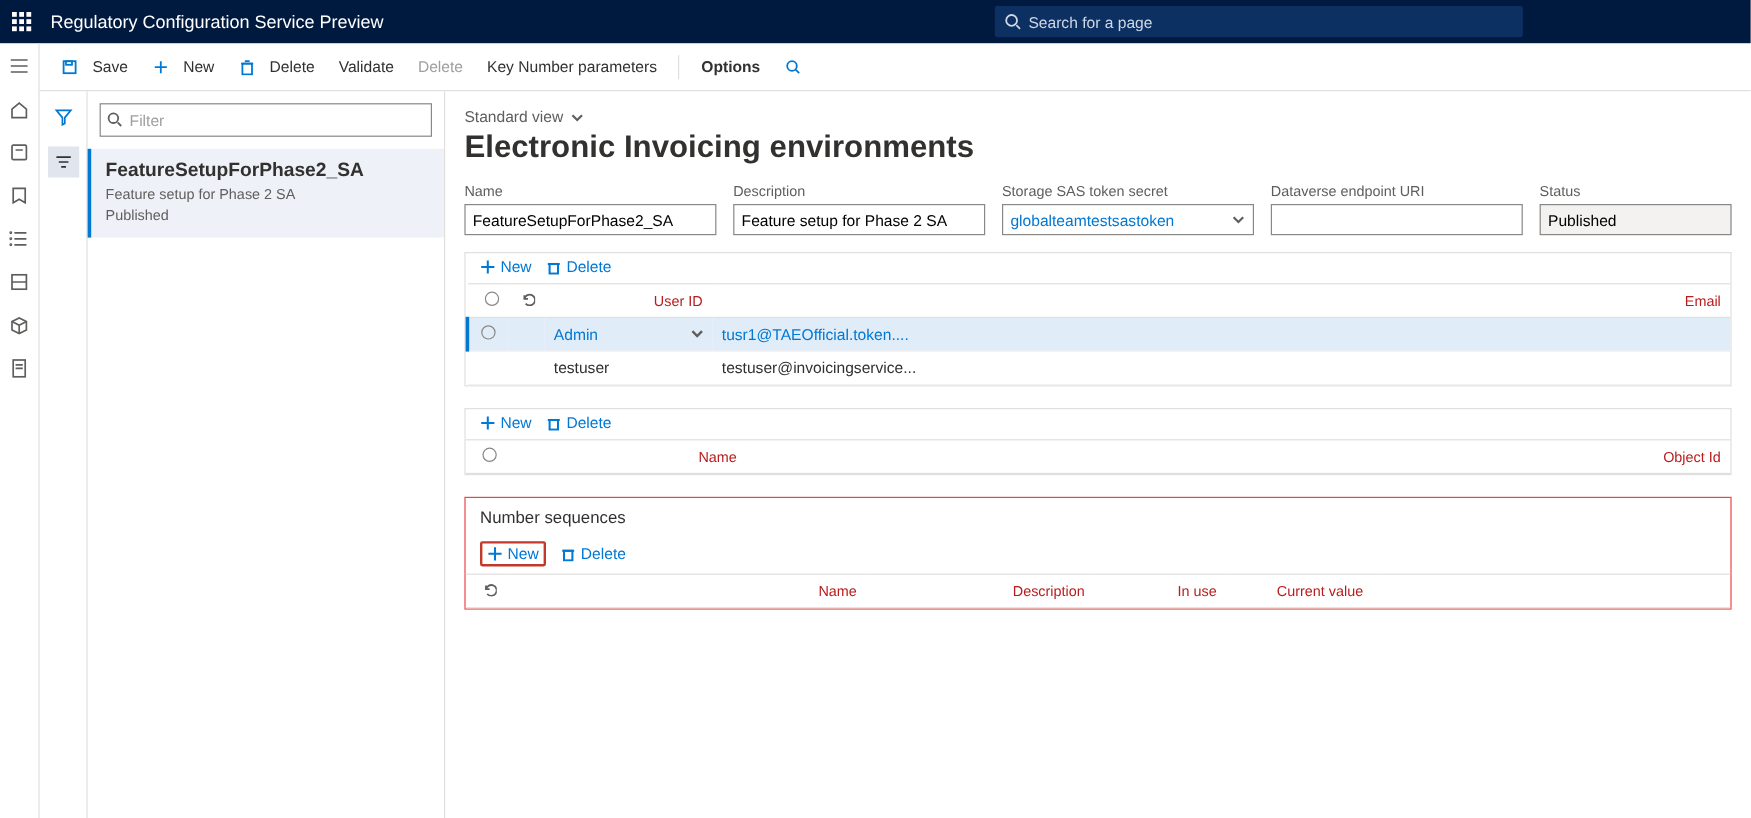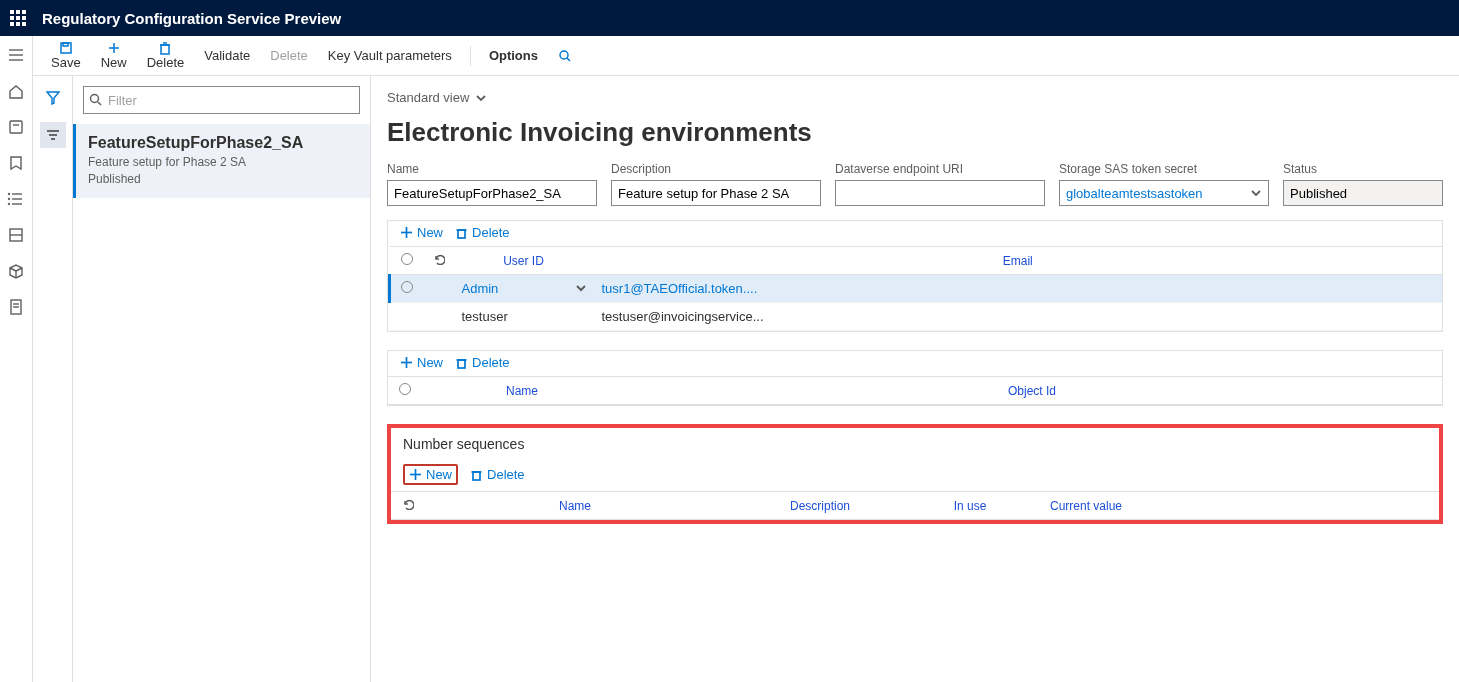--- a/index.html
+++ b/index.html
@@ -2,40 +2,40 @@
 <html><head>
 <meta charset="utf-8">
 <style>
 * { box-sizing: border-box; margin: 0; padding: 0; font-family: "Segoe UI", Arial, sans-serif; }
 body { background: #fff; font-size: 13px; color: #323130; overflow: hidden; }
 
 
 .topbar { background: #00193f; color: #fff; height: 36px; display: flex; align-items: center; padding: 0 10px; }
 .waffle { display: grid; grid-template-columns: repeat(3,4px); grid-template-rows: repeat(3,4px); gap: 2px; margin-right: 16px; cursor: pointer; }
 .waffle span { background: #fff; width: 4px; height: 4px; }
-.topbar-title { font-size: 15px; font-weight: 700; }
+.topbar-title { font-size: 15px; font-weight: 400; }
 .searchbox { margin-left: auto; margin-right: 180px; background: #0d3063; width: 440px; height: 26px; display: flex; align-items: center; padding: 0 8px; border-radius: 2px; }
 .searchbox svg { width: 14px; height: 14px; fill: none; stroke: #cdd7e6; stroke-width: 1.5; margin-right: 6px; }
 .searchbox input { background: transparent; border: none; outline: none; color: #cdd7e6; font-size: 13px; flex: 1; }
 .searchbox input::placeholder { color: #cdd7e6; }
 
 
 .shell { display: flex; height: calc(682px - 36px); }
 
 
 .rail { width: 44px; border-right: 1px solid #e1dfdd; display: flex; flex-direction: column; align-items: center; padding-top: 10px; gap: 18px; }
 .rail .ic { width: 18px; height: 18px; display: flex; align-items: center; justify-content: center; cursor: pointer; color: #605e5c; }
 .rail .ic svg { width: 18px; height: 18px; fill: none; stroke: currentColor; stroke-width: 1.4; }
 
 
 .main { flex: 1; display: flex; flex-direction: column; }
 
 
 .cmdbar { height: 40px; border-bottom: 1px solid #e1dfdd; display: flex; align-items: center; padding: 0 10px; gap: 4px; }
-.cmd { display: flex; align-items: center; gap: 0; padding: 4px 8px; cursor: pointer; color: #323130; flex-direction: column; }
+.cmd { display: flex; align-items: center; gap: 12px; padding: 4px 8px; cursor: pointer; color: #323130; }
 .cmd.disabled { color: #a19f9d; cursor: default; }
 .cmd svg { width: 14px; height: 14px; fill: none; stroke: currentColor; stroke-width: 1.5; }
 .cmd.plus svg { stroke: #0078d4; }
 .cmd .thin { color: #0078d4; }
 .cmdbar .sep { width: 1px; height: 20px; background: #e1dfdd; margin: 0 6px; }
 
 
 .bodysplit { flex: 1; display: flex; overflow: hidden; }
 
 
@@ -51,44 +51,44 @@
 .filterinput svg { position: absolute; left: 6px; top: 7px; width: 13px; height: 13px; fill: none; stroke: #605e5c; stroke-width: 1.5; }
 .filterinput input { width: 100%; height: 28px; border: 1px solid #8a8886; padding-left: 24px; font-size: 13px; outline: none; }
 .filterinput input::placeholder { color: #a19f9d; }
 
 .card { border-left: 3px solid #0078d4; background: #eef2f8; padding: 10px 12px; margin: 0 0 0 0; cursor: pointer; }
 .card .ct { font-size: 16px; font-weight: 600; margin-bottom: 2px; }
 .card .cs { font-size: 12px; color: #605e5c; line-height: 1.4; }
 
 
 .detail { flex: 1; overflow-y: auto; padding: 14px 16px; }
-.viewsel { font-size: 13px; color: #605e5c; display: flex; align-items: center; gap: 6px; cursor: pointer; margin-bottom: 12px; }
+.viewsel { font-size: 13px; color: #605e5c; display: flex; align-items: center; gap: 6px; cursor: pointer; margin-bottom: 2px; }
 .viewsel svg { width: 12px; height: 12px; fill: none; stroke: currentColor; stroke-width: 1.8; }
 .pagetitle { font-size: 26px; font-weight: 600; margin-bottom: 14px; }
 
 .fieldrow { display: flex; gap: 14px; margin-bottom: 14px; }
 .field { display: flex; flex-direction: column; }
 .field label { font-size: 12px; color: #605e5c; margin-bottom: 4px; }
 .field input, .field .sel { height: 26px; border: 1px solid #8a8886; padding: 0 6px; font-size: 13px; background: #fff; }
 .field input[readonly].grey { background: #f3f2f1; }
 .field .sel { display: flex; align-items: center; justify-content: space-between; color: #0078d4; cursor: pointer; }
 .field .sel svg { width: 12px; height: 12px; fill: none; stroke: #605e5c; stroke-width: 1.8; }
 .w1 { width: 210px; } .w2 { width: 210px; } .w3 { width: 210px; } .w4 { width: 210px; } .w5 { width: 160px; }
 
 
 .section { border: 1px solid #e1dfdd; margin-bottom: 18px; }
-.section.focus { border: 4px solid #ef4444; }
+.section.focus { border: 1px solid #ef4444; }
 .section-h { padding: 8px 12px; font-size: 14px; color: #323130; }
 .gridcmd { display: flex; align-items: center; gap: 12px; padding: 4px 12px 6px; }
 .gridcmd .gc { display: flex; align-items: center; gap: 4px; color: #0078d4; cursor: pointer; }
 .gridcmd .gc svg { width: 13px; height: 13px; fill: none; stroke: currentColor; stroke-width: 1.7; }
 .gridcmd .gc.highlight { border: 2px solid #c0392b; padding: 1px 4px; border-radius: 2px; }
 
 table.grid { width: 100%; border-collapse: collapse; }
-table.grid th { text-align: center; font-weight: 400; font-size: 12px; color: #1d4ed8; padding: 6px 8px; border-top: 1px solid #e1dfdd; border-bottom: 1px solid #e1dfdd; }
+table.grid th { text-align: right; font-weight: 400; font-size: 12px; color: #b91c1c; padding: 6px 8px; border-top: 1px solid #e1dfdd; border-bottom: 1px solid #e1dfdd; }
 table.grid td { padding: 6px 8px; font-size: 13px; border-bottom: 1px solid #f3f2f1; }
 table.grid tr.sel { background: #e1ecf9; }
 table.grid tr.sel td:first-child { border-left: 3px solid #0078d4; }
 .rowmark { width: 24px; text-align: center; }
 .radio { width: 12px; height: 12px; border: 1px solid #8a8886; border-radius: 50%; display: inline-block; cursor: pointer; }
 .link { color: #0078d4; cursor: pointer; }
 .chev svg { width: 10px; height: 10px; fill: none; stroke: #605e5c; stroke-width: 2; }
 th.colref svg { width: 12px; height: 12px; fill: none; stroke: #605e5c; stroke-width: 1.5; }
 .checkbox { width: 13px; height: 13px; border: 1px solid #605e5c; display: inline-block; }
 .checkmark { color: #323130; }
@@ -105,20 +105,27 @@
       <span></span>
       <span></span>
       <span></span>
       <span></span>
       <span></span>
       <span></span>
       <span></span>
       <span></span>
     </div>
   <div class="topbar-title">Regulatory Configuration Service Preview</div>
+  <div class="searchbox">
+    <svg>
+        <circle cx="6" cy="6" r="4.5"></circle>
+        <line x1="10" y1="10" x2="13" y2="13"></line>
+      </svg>
+    <input type="text" placeholder="Search for a page" style="">
+  </div>
 </div>
 
 <div class="shell">
 
   <div class="rail">
     <div class="ic">
         <svg>
           <line x1="2" y1="4" x2="16" y2="4"></line>
           <line x1="2" y1="9" x2="16" y2="9"></line>
           <line x1="2" y1="14" x2="16" y2="14"></line>
@@ -198,21 +205,21 @@
           </svg>
           <span>Delete</span>
         </div>
       <div class="cmd">
           <span>Validate</span>
         </div>
       <div class="cmd disabled">
           <span>Delete</span>
         </div>
       <div class="cmd">
-          <span>Key Vault parameters</span>
+          <span>Key Number parameters</span>
         </div>
       <div class="sep"></div>
       <div class="cmd" style="font-weight:600">
           <span>Options</span>
         </div>
       <div class="cmd">
           <svg style="stroke:#0078d4">
             <circle cx="6" cy="6" r="4"></circle>
             <line x1="9" y1="9" x2="12" y2="12"></line>
           </svg>
@@ -264,32 +271,32 @@
 
         <div class="fieldrow">
           <div class="field w1">
             <label>Name</label>
             <input type="text" value="FeatureSetupForPhase2_SA" style="">
           </div>
           <div class="field w2">
             <label>Description</label>
             <input type="text" value="Feature setup for Phase 2 SA" style="">
           </div>
-          <div class="field w3">
-            <label>Dataverse endpoint URI</label>
-            <input type="text" value="" style="">
-          </div>
           <div class="field w4">
             <label>Storage SAS token secret</label>
             <div class="sel">
               <span>globalteamtestsastoken</span>
               <svg>
                   <polyline points="2,4 6,8 10,4"></polyline>
                 </svg>
             </div>
+          </div>
+          <div class="field w3">
+            <label>Dataverse endpoint URI</label>
+            <input type="text" value="" style="">
           </div>
           <div class="field w5">
             <label>Status</label>
             <input type="text" readonly="" class="grey" value="Published" style="">
           </div>
         </div>
 
         <div class="section">
           <div class="gridcmd">
             <div class="gc">

